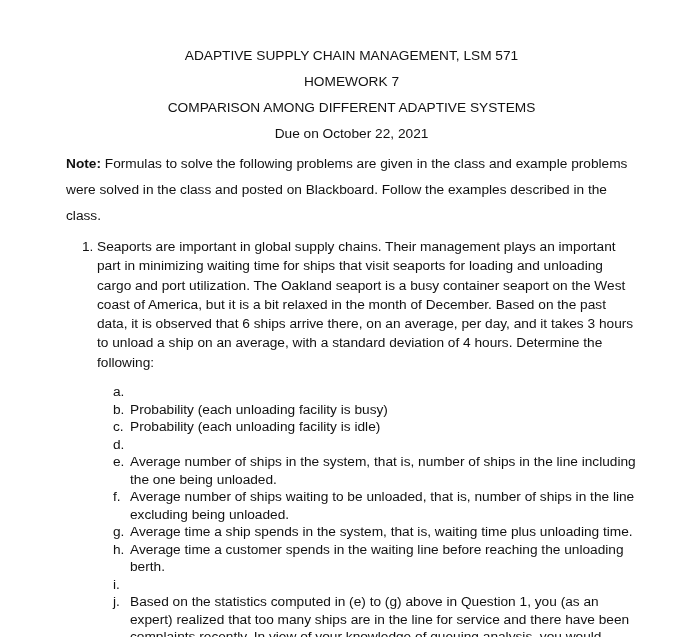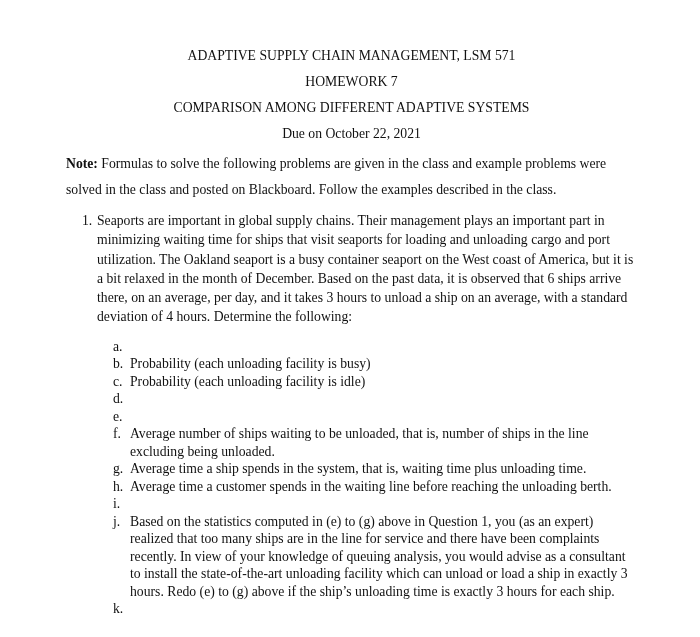--- a/index.html
+++ b/index.html
@@ -3,21 +3,21 @@
 <meta charset="utf-8">
 <style>
   html, body { margin: 0; padding: 0; background: #ffffff; }
   .page {
     position: relative;
     width: 700px;
     height: 637px;
     box-sizing: border-box;
     background: #ffffff;
     color: #111111;
-    font-family: Liberation Serif, serif;
+    font-family: Liberation Sans, sans-serif;
     font-size: 13.7px;
     padding: 47px 63px 0 66px;
     overflow: hidden;
   }
   .hdr {
     text-align: center;
     line-height: 17.5px;
     margin: 0 0 8.5px 0;
     white-space: nowrap;
   }
@@ -82,20 +82,21 @@
     </div>
     <div class="si">
       <span class="silabel">c.</span>
       <div class="sitext">Probability (each unloading facility is idle)</div>
     </div>
     <div class="si">
       <span class="silabel">d.</span>
     </div>
     <div class="si">
       <span class="silabel">e.</span>
+      <div class="sitext">Average number of ships in the system, that is, number of ships in the line including the one being unloaded.</div>
     </div>
     <div class="si">
       <span class="silabel">f.</span>
       <div class="sitext">Average number of ships waiting to be unloaded, that is, number of ships in the line excluding being unloaded.</div>
     </div>
     <div class="si">
       <span class="silabel">g.</span>
       <div class="sitext">Average time a ship spends in the system, that is, waiting time plus unloading time.</div>
     </div>
     <div class="si">

